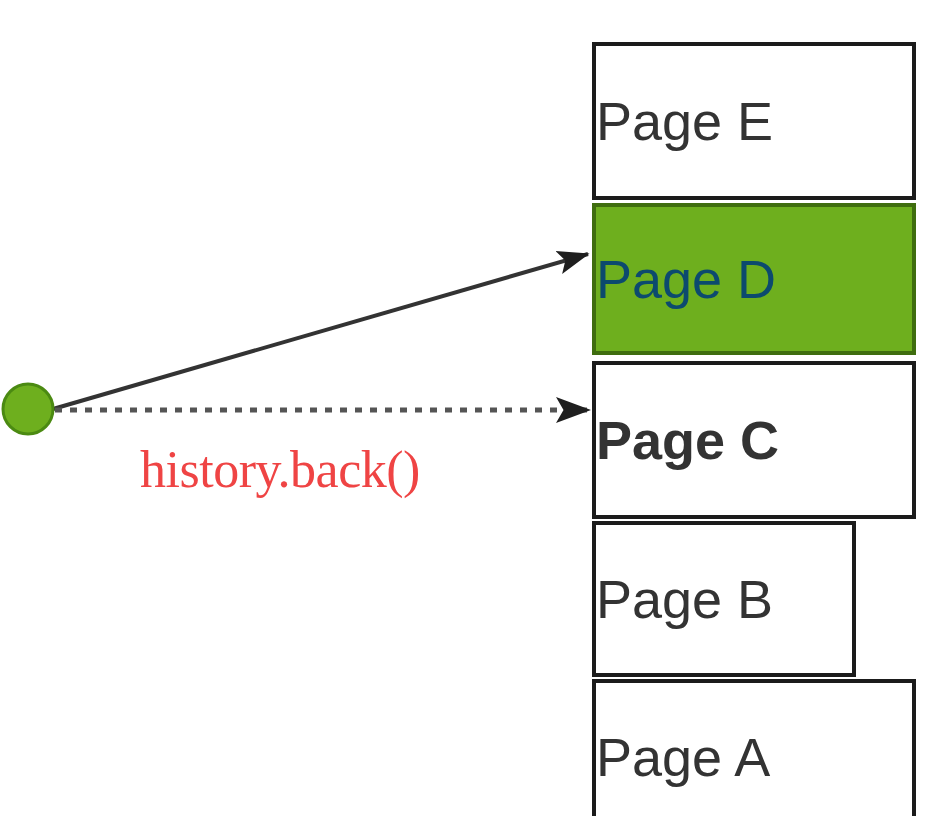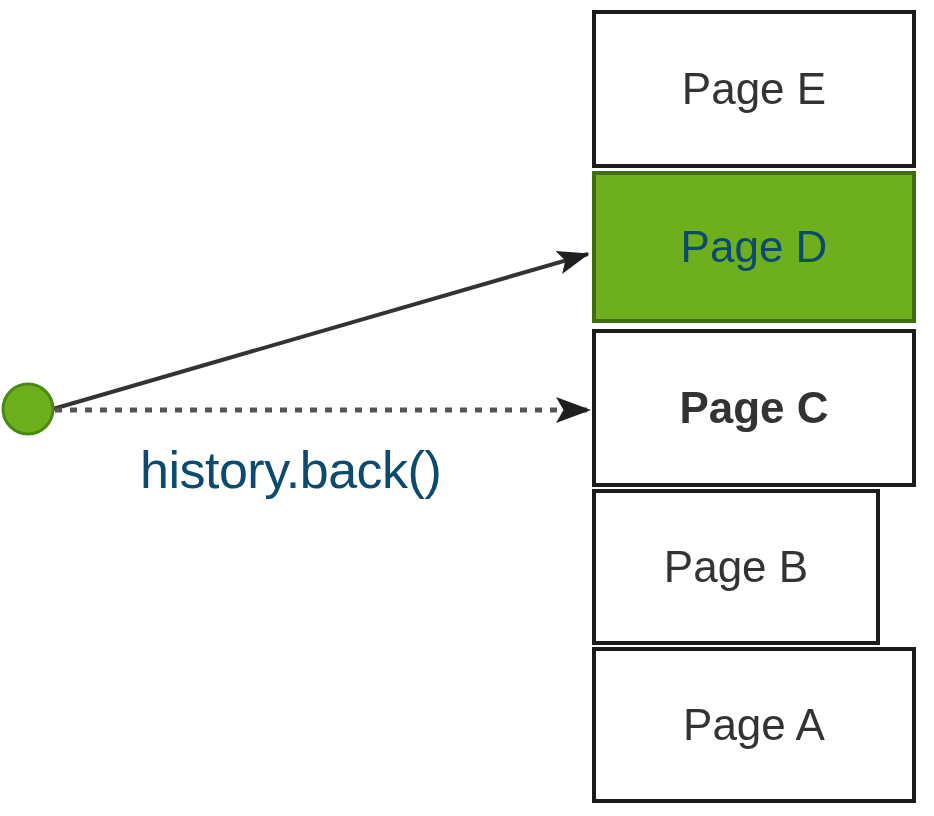--- a/index.html
+++ b/index.html
@@ -23,41 +23,41 @@
     left: 0;
     top: 0;
     width: 934px;
     height: 816px;
   }
   .stack-cell {
     position: absolute;
     box-sizing: border-box;
     display: flex;
     align-items: center;
-    justify-content: center;
     border: 4px solid #1b1b1b;
     background: #ffffff;
     font-family: "Liberation Sans", sans-serif;
-    font-size: 44px;
+    font-size: 54px;
     font-weight: 400;
     letter-spacing: 0px;
     color: #333333;
     white-space: nowrap;
+    margin-top: 32px;
   }
   .stack-cell.is-active {
     background: #6EAF1E;
     border-color: #3f6d0f;
     color: #0c4a6e;
   }
   .edge-label {
     position: absolute;
-    font-family: Liberation Sans, sans-serif;
+    font-family: Liberation Serif, serif;
     font-size: 52px;
     font-weight: 400;
-    color: #0c4a6e;
+    color: #ef4444;
     white-space: nowrap;
     letter-spacing: -0.5px;
     text-align: right;
   }
 </style>
 </head>
 <body>
 
 <div id="diagram-root" style="background: rgb(255, 255, 255);">
 
@@ -81,21 +81,21 @@
   <div id="stack-layer">
       <div class="stack-cell" style="left: 592px; top: 10px; width: 324px; height: 158px;">
         <span>Page E</span>
       </div>
       <div class="stack-cell is-active" style="left: 592px; top: 171px; width: 324px; height: 152px;">
         <span>Page D</span>
       </div>
       <div class="stack-cell" style="left: 592px; top: 329px; width: 324px; height: 158px; font-weight: bold;">
         <span>Page C</span>
       </div>
-      <div class="stack-cell" style="left: 592px; top: 489px; width: 288px; height: 156px;">
+      <div class="stack-cell" style="left: 592px; top: 489px; width: 264px; height: 156px;">
         <span>Page B</span>
       </div>
       <div class="stack-cell" style="left: 592px; top: 647px; width: 324px; height: 156px;">
         <span>Page A</span>
       </div>
     </div>
 
   <div class="edge-label" id="edge-label" style="left: 140px; top: 440px;">history.back()</div>
 
 </div>

